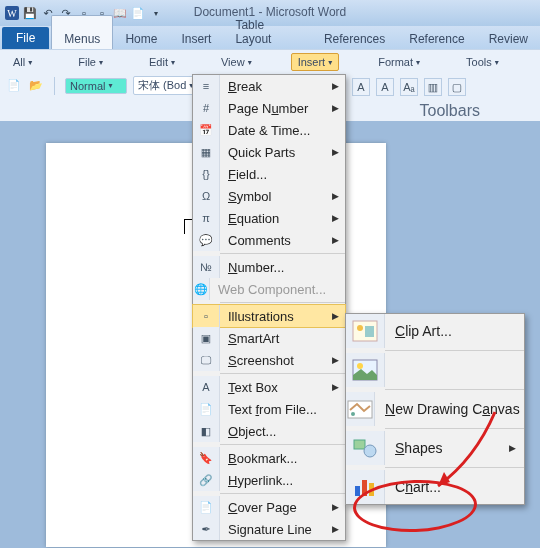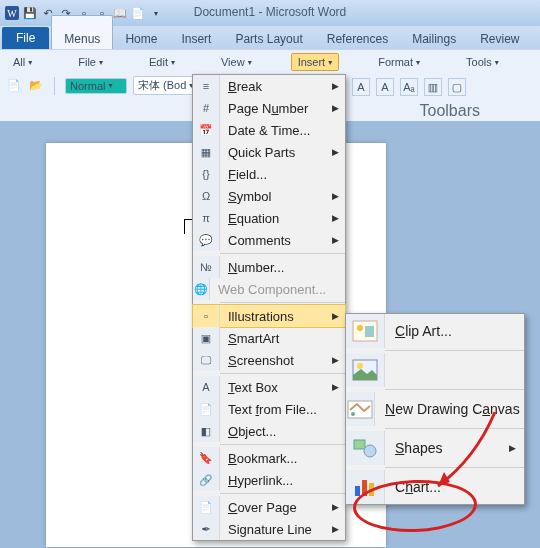--- a/index.html
+++ b/index.html
@@ -69,23 +69,23 @@
       <span class="qat-ic" style="font-size:8px">▾</span>
     </div>
     <div class="apptitle">Document1 - Microsoft Word</div>
   </div>
 
   <div class="tabs">
     <div class="tab file">File</div>
     <div class="tab active">Menus</div>
     <div class="tab">Home</div>
     <div class="tab">Insert</div>
-    <div class="tab">Parts Layout</div>
+    <div class="tab">Table Layout</div>
     <div class="tab">References</div>
-    <div class="tab">Mailings</div>
+    <div class="tab">Reference</div>
     <div class="tab">Review</div>
   </div>
 
   <div class="ribbon">
     <div class="rb-row">
       <div class="rb-item">
           <span>All</span>
           <span class="dd">▾</span>
         </div>
         <div class="rb-sep"></div>
@@ -130,21 +130,21 @@
         </div>
         <div class="rb-sep"></div>
       <div class="rb-item">
           <span>Mailing</span>
         </div>
     </div>
     <div class="rb-row2">
       <span class="ico">📄</span>
       <span class="ico">📂</span>
       <span class="rb-sep"></span>
-      <div class="rb-item" style="border:1px solid #b8cce3;background:#14b8a6;padding:1px 4px;width:52px">
+      <div class="rb-item" style="border:1px solid #b8cce3;background:#5eead4;padding:1px 4px;width:52px">
           <span>Normal</span>
           <span class="dd">▾</span>
         </div>
       <div class="rb-item" style="border:1px solid #b8cce3;background:#fff;padding:1px 4px;width:58px">
           <span>宋体 (Bod</span>
           <span class="dd">▾</span>
         </div>
       <span class="ico" style="border:1px solid #b8cce3;background:#fff;width:24px">▾</span>
     </div>
     <div class="rb-row2" style="position:absolute;left:346px;top:26px">

